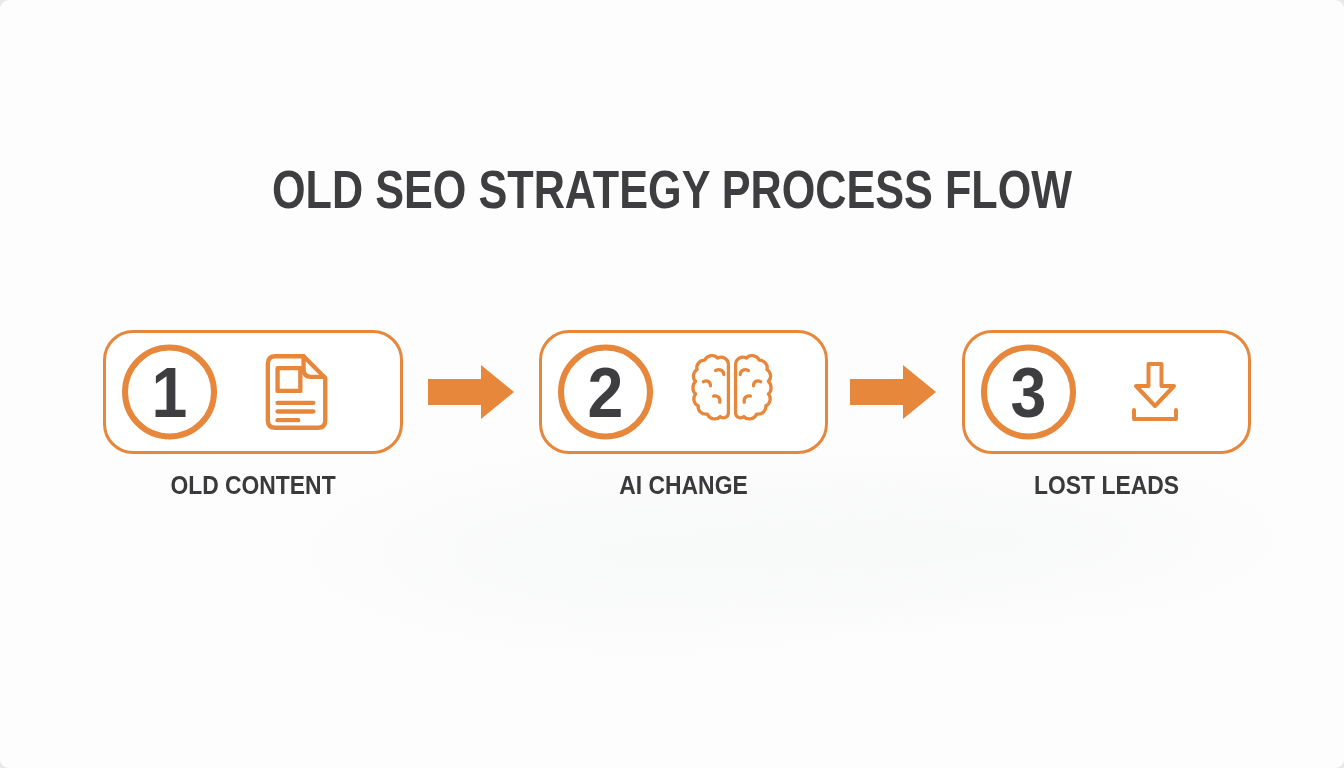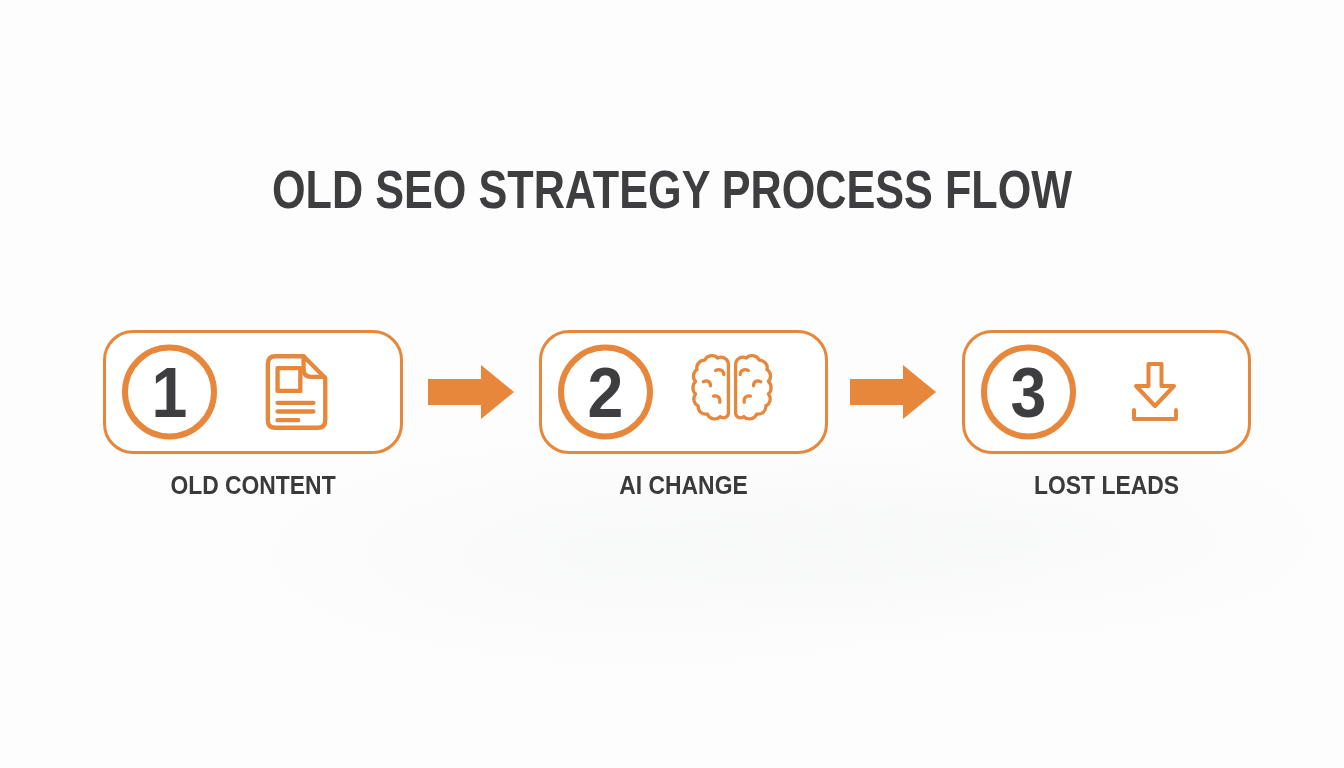--- a/index.html
+++ b/index.html
@@ -7,20 +7,21 @@
     font-family: "Liberation Sans", sans-serif;
     background: #e9e9e9;
   }
   .canvas {
     position: relative;
     width: 1344px;
     height: 768px;
     margin: 0 auto;
     background: var(--bg, #FDFDFD);
     overflow: hidden;
+    border-radius: 9px;
   }
   
   .canvas::before {
     content: "";
     position: absolute; inset: 0;
     background:
       radial-gradient(ellipse 600px 180px at 48% 72%, rgba(180,190,195,0.07), transparent 70%),
       radial-gradient(ellipse 500px 160px at 75% 70%, rgba(180,190,195,0.06), transparent 70%);
     pointer-events: none;
   }

